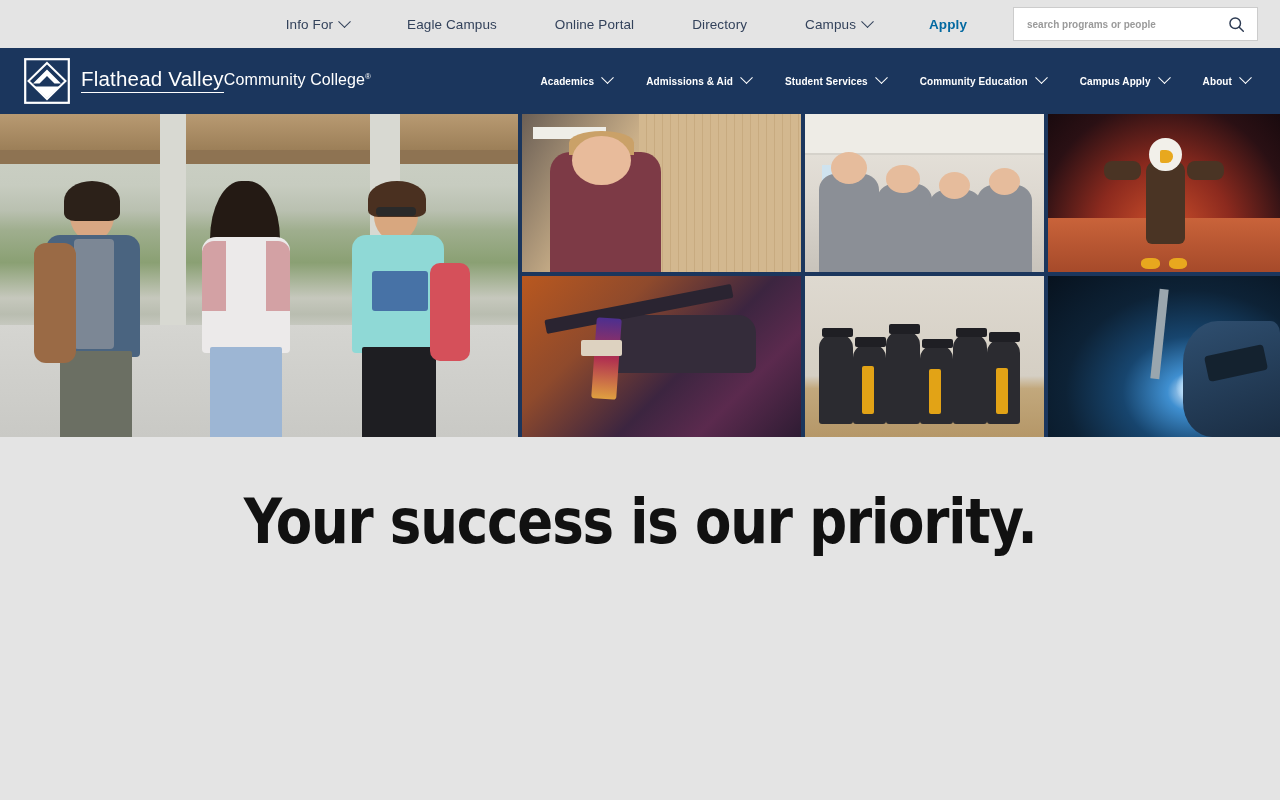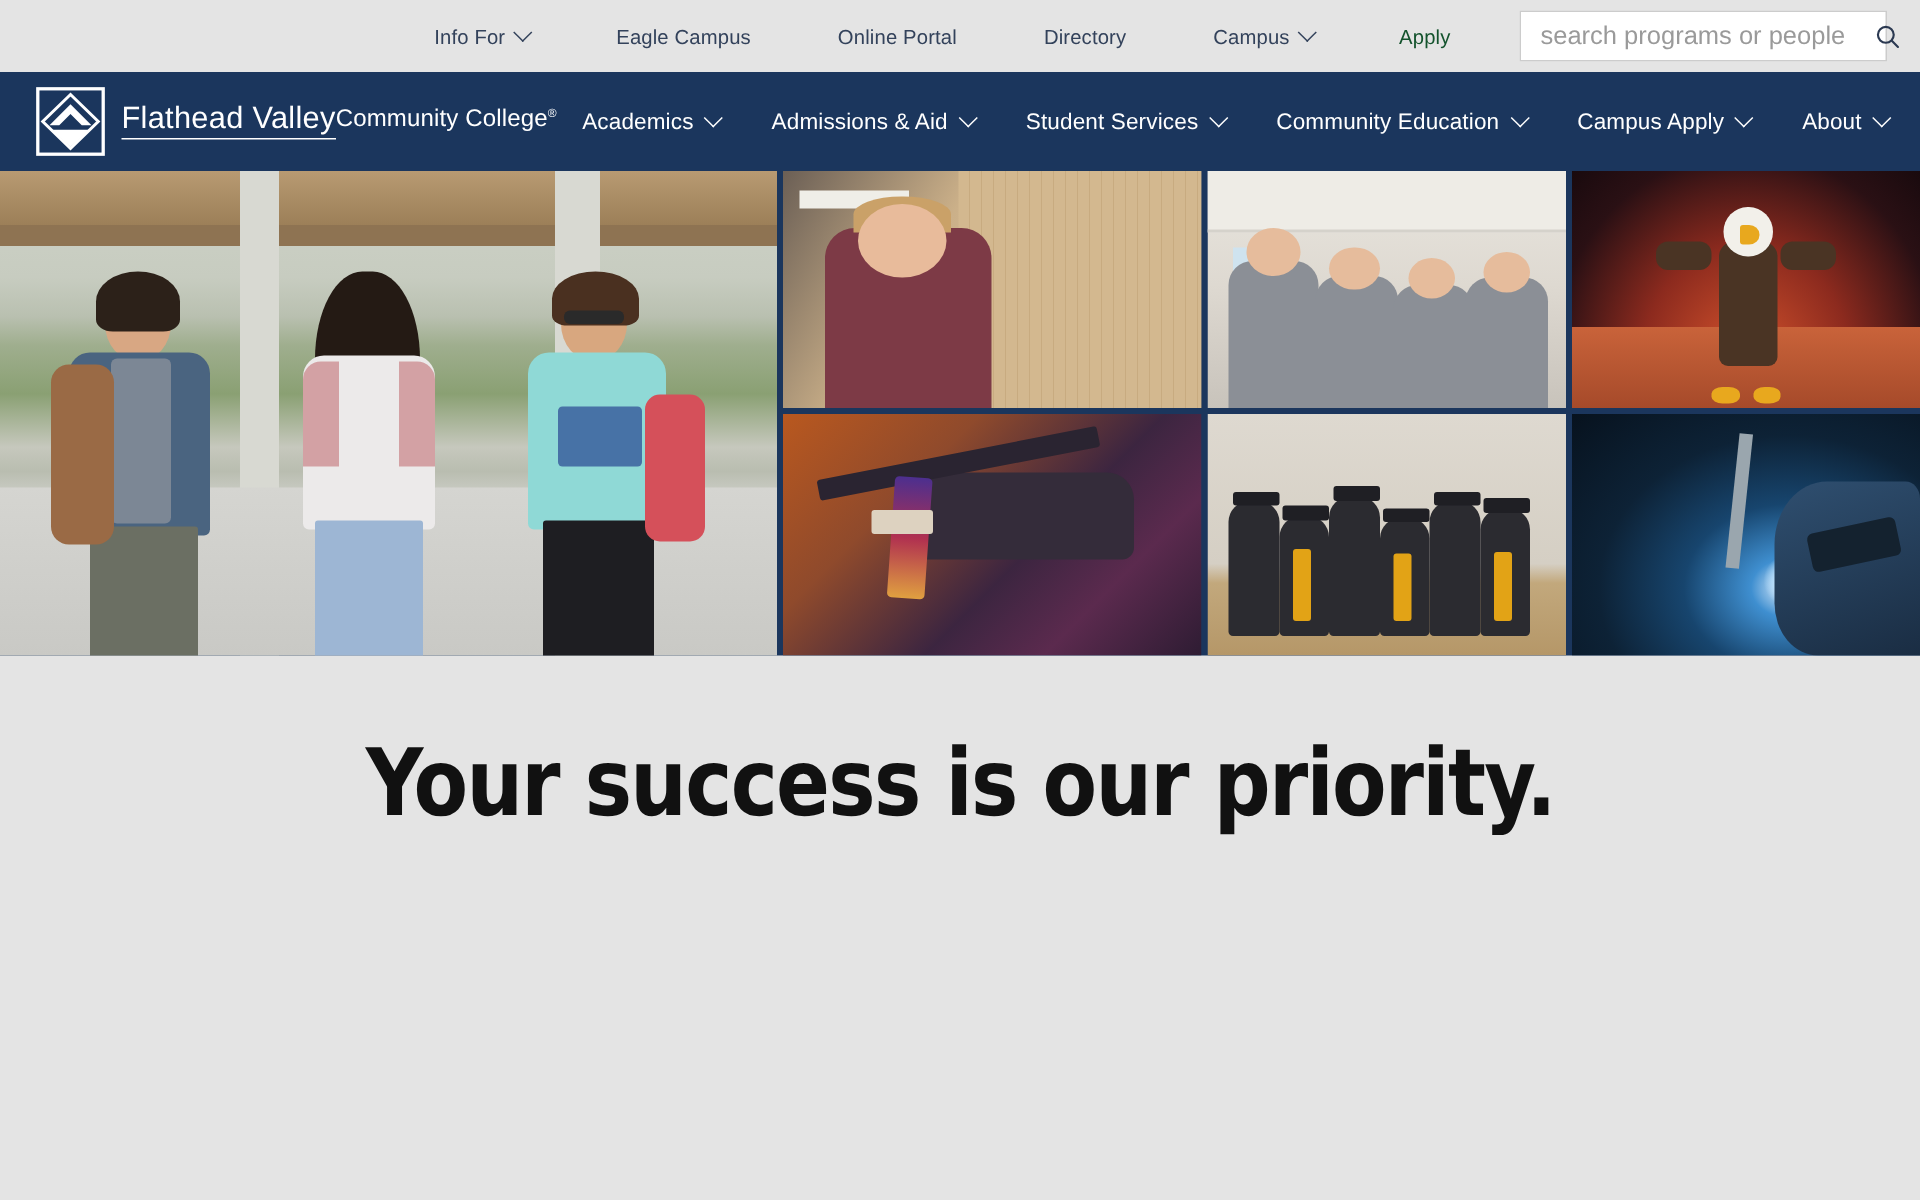--- a/index.html
+++ b/index.html
@@ -26,41 +26,42 @@
     font-size:13.5px;
     color:#33425b;
     padding:0 21px;
     display:flex;
     align-items:center;
     gap:7px;
     white-space:nowrap;
     cursor:pointer;
     letter-spacing:.1px;
   }
-  .util-link.apply { color:#14532d; font-weight:400; padding:0 24px 0 20px; }
+  .util-link.apply { color:#0369a1; font-weight:700; padding:0 24px 0 20px; }
   .caret {
     display:inline-block;
     width:9px; height:9px;
     border-right:1.6px solid #33425b;
     border-bottom:1.6px solid #33425b;
     transform:rotate(45deg) translate(-2px,-2px);
   }
   .search-wrap {
     width:245px; height:34px;
     background:#fff;
     border:1px solid #ccc;
     display:flex; align-items:center;
     padding:0 10px 0 13px;
     margin-left:6px;
   }
   .search-input {
     flex:1; border:0; outline:0;
     font-family:"Liberation Sans", sans-serif;
-    font-size:17px; color:#444;
+    font-size:10px; color:#444;
     background:transparent;
+    font-weight:bold;
   }
   .search-input::placeholder { color:#9a9a9a; }
   .search-btn {
     background:none; border:0; cursor:pointer;
     display:flex; align-items:center; padding:0 2px;
   }
 
   
   .main-nav {
     height:66px;
@@ -82,23 +83,23 @@
     letter-spacing:.1px; padding-top:3px;
   }
   .logo-line2 sup { font-size:8px; vertical-align:super; }
 
   .nav-items {
     display:flex; align-items:center;
     margin-left:auto;
     gap:0;
   }
   .nav-item {
-    color:#fff; font-size:15px; font-weight:400;
+    color:#fff; font-size:10px; font-weight:700;
     padding:0 17px;
-    display:flex; align-items:center; gap:9px;
+    display:flex; gap:9px;
     white-space:nowrap; cursor:pointer;
     letter-spacing:.1px;
   }
   .nav-item:last-child { padding-right:8px; }
   .caret-w {
     display:inline-block;
     width:9px; height:9px;
     border-right:1.8px solid #fff;
     border-bottom:1.8px solid #fff;
     transform:rotate(45deg) translate(-2px,-2px);

